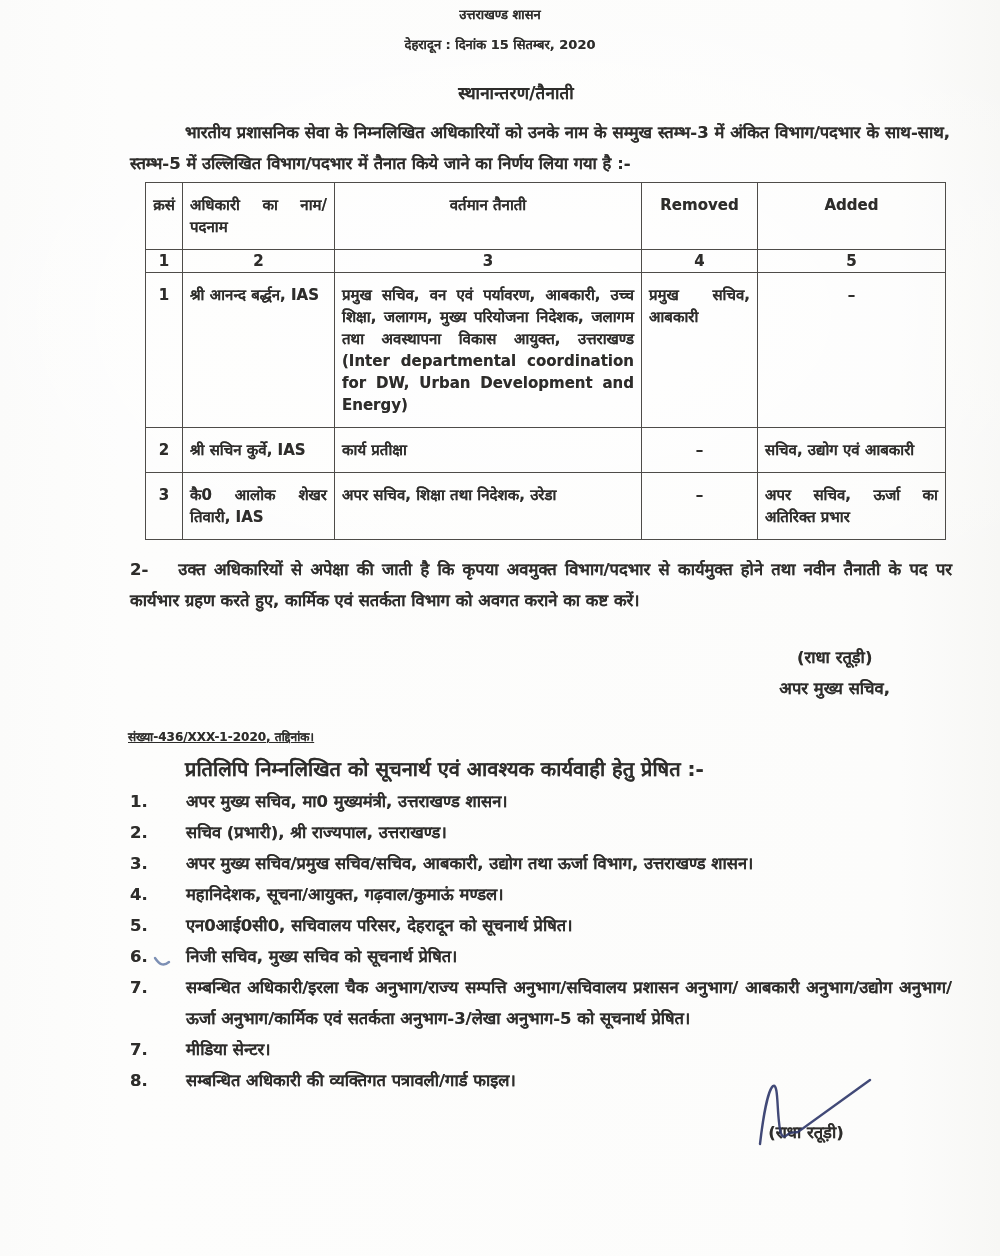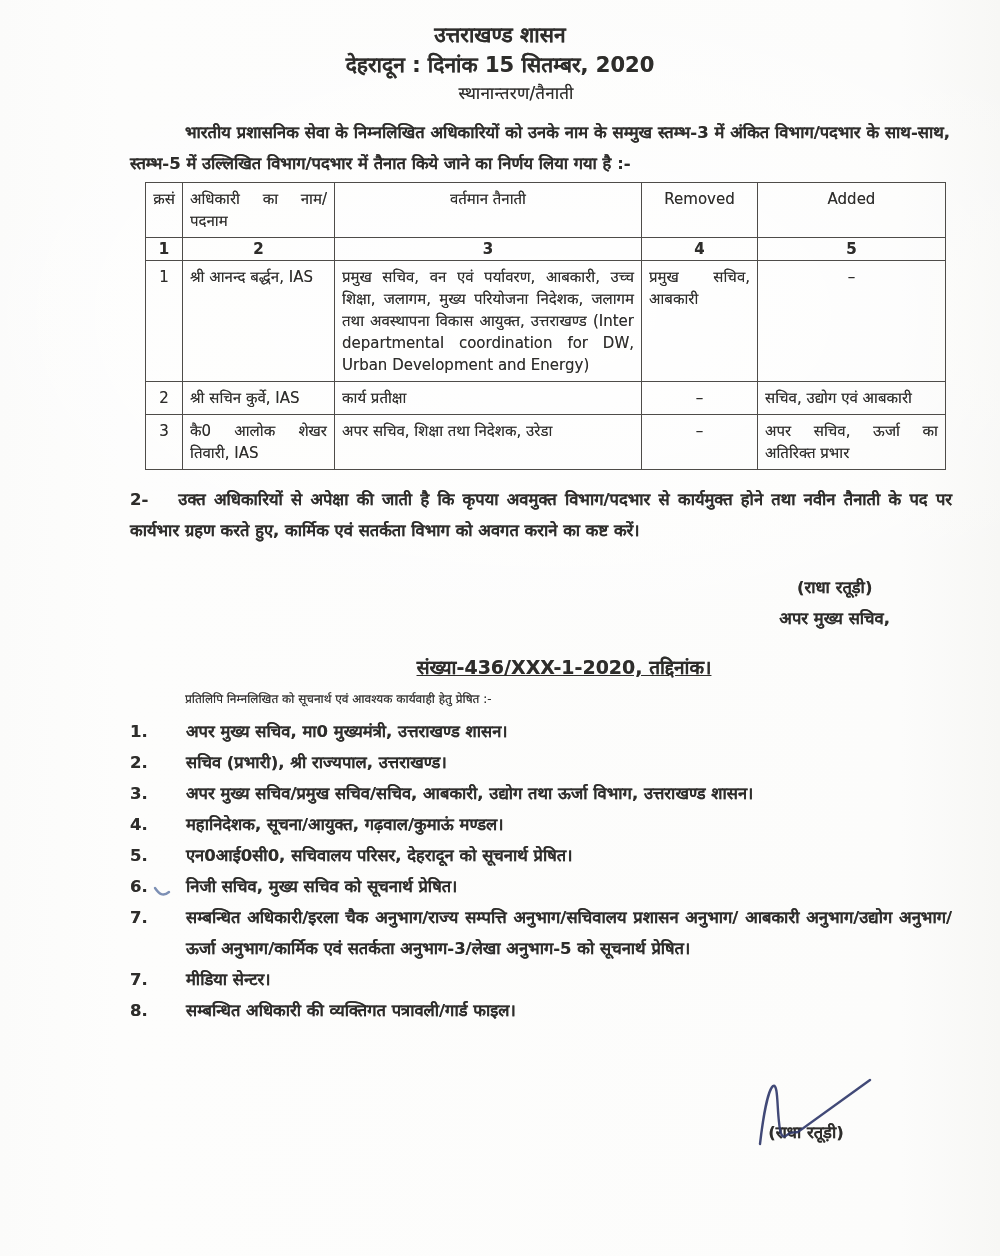--- a/index.html
+++ b/index.html
@@ -9,54 +9,54 @@
     position:relative; width:1000px; height:1256px; margin:0 auto;
     background:
       radial-gradient(ellipse 900px 500px at 55% 25%, rgba(255,255,255,.9), rgba(255,255,255,0) 70%),
       linear-gradient(to right, #fbfbfa 0%, #fdfdfc 12%, #fcfcfb 90%, #f7f7f5 100%);
     color:#2e2d2b; overflow:hidden;
     text-shadow:0 0 .6px rgba(46,45,43,.55);
   }
   .content { position:absolute; left:0; top:0; width:1000px; }
 
   
-  .doc-head { text-align:center; padding-top:20px; font-weight:700; font-size:21px; }
+  .doc-head { text-align:center; font-weight:700; font-size:13px; }
   .doc-head .hline { line-height:30px; }
-  .subject { text-align:center; font-weight:400; font-size:17px; 
+  .subject { text-align:center; font-weight:700; font-size:17px; margin-top:20px;
              line-height:26px; letter-spacing:.2px;padding-left:32px; }
 
   
   .intro { margin:11px 50px 0 130px; width:820px; font-size:16.5px; font-weight:600;
            line-height:31px; text-align:justify; text-indent:55px; }
 
   
   table.transfer { border-collapse:collapse; margin:3px 0 0 145px; width:800px;
                    font-size:15px; table-layout:fixed; }
   table.transfer td { border:1.4px solid #4e4c49; vertical-align:top;
-                      padding:5px 7px; line-height:22px; font-weight:400; }
+                      padding:11px 7px; line-height:22px; font-weight:700; }
   td.c-center { text-align:center; }
   td.c-just { text-align:justify;margin-top:12px; }
   .th { font-weight:700; }
   tr.numrow td { padding:1px 4px; line-height:20px; font-weight:700; text-align:center; }
   .dash { font-weight:700; }
 
   
   .para2 { margin:14px 50px 8px 130px; width:822px; font-size:16.5px; font-weight:600;
            line-height:31px; text-align:justify; }
   .para2 .pnum { font-weight:700; margin-right:30px; }
 
   
   .sig1 { margin:26px 110px 0 0; text-align:right; }
   .sig1 .inner { display:inline-block; text-align:center; font-weight:700;
                  font-size:16.5px; line-height:31px; }
 
   
-  .endno { margin:20px 0 0 128px; font-size:19px; font-weight:700;
-           text-decoration:underline; line-height:26px;text-align:center; }
-  .copyline { margin:4px 8px 0 185px; font-size:12px; font-weight:400; line-height:30px; }
+  .endno { margin:20px 0 0 128px; font-size:12px; font-weight:700;
+           text-decoration:underline; line-height:26px; }
+  .copyline { margin:4px 8px 0 185px; font-size:20px; font-weight:700; line-height:30px; }
   .dlist { margin:2px 48px 0 130px; }
   .ditem { position:relative; display:flex; font-size:16.5px; font-weight:600;
            line-height:31px; }
   .ditem .dnum { width:56px; flex:0 0 56px; font-weight:700; }
   .ditem .dtext { flex:1; text-align:justify; }
   .tickwrap { position:absolute; left:22px; top:9px; width:22px; height:16px; }
 
   .sig2 { position:absolute; left:676px; top:1072px; width:260px; text-align:center; }
   .sig2 .name { margin-top:46px; font-weight:700; font-size:16.5px; line-height:30px; }
   .sig2 .title { font-weight:700; font-size:16.5px; line-height:30px; }

